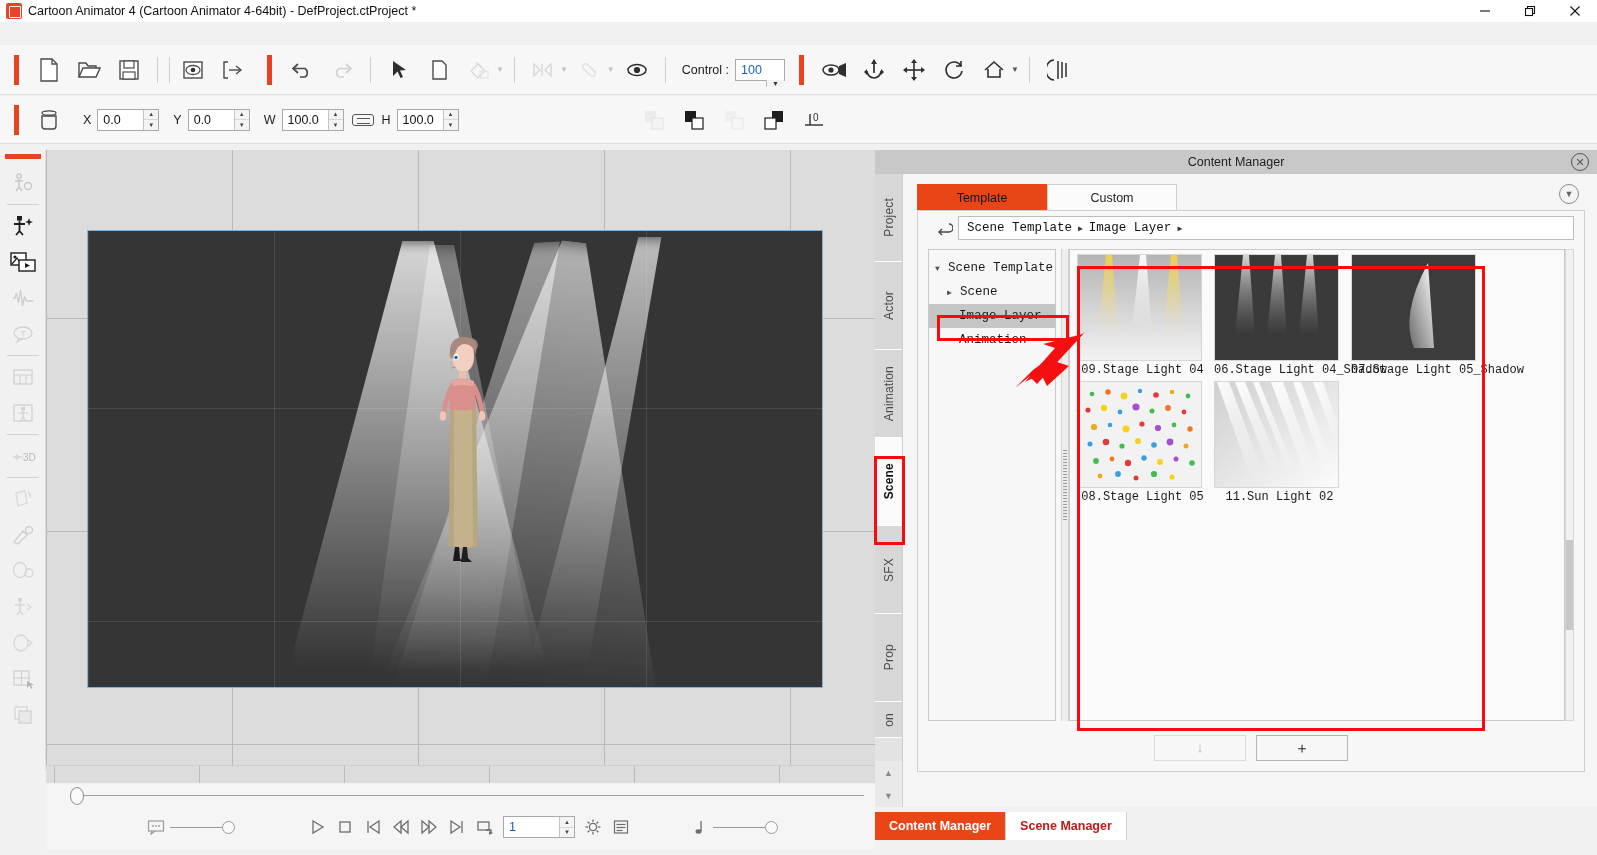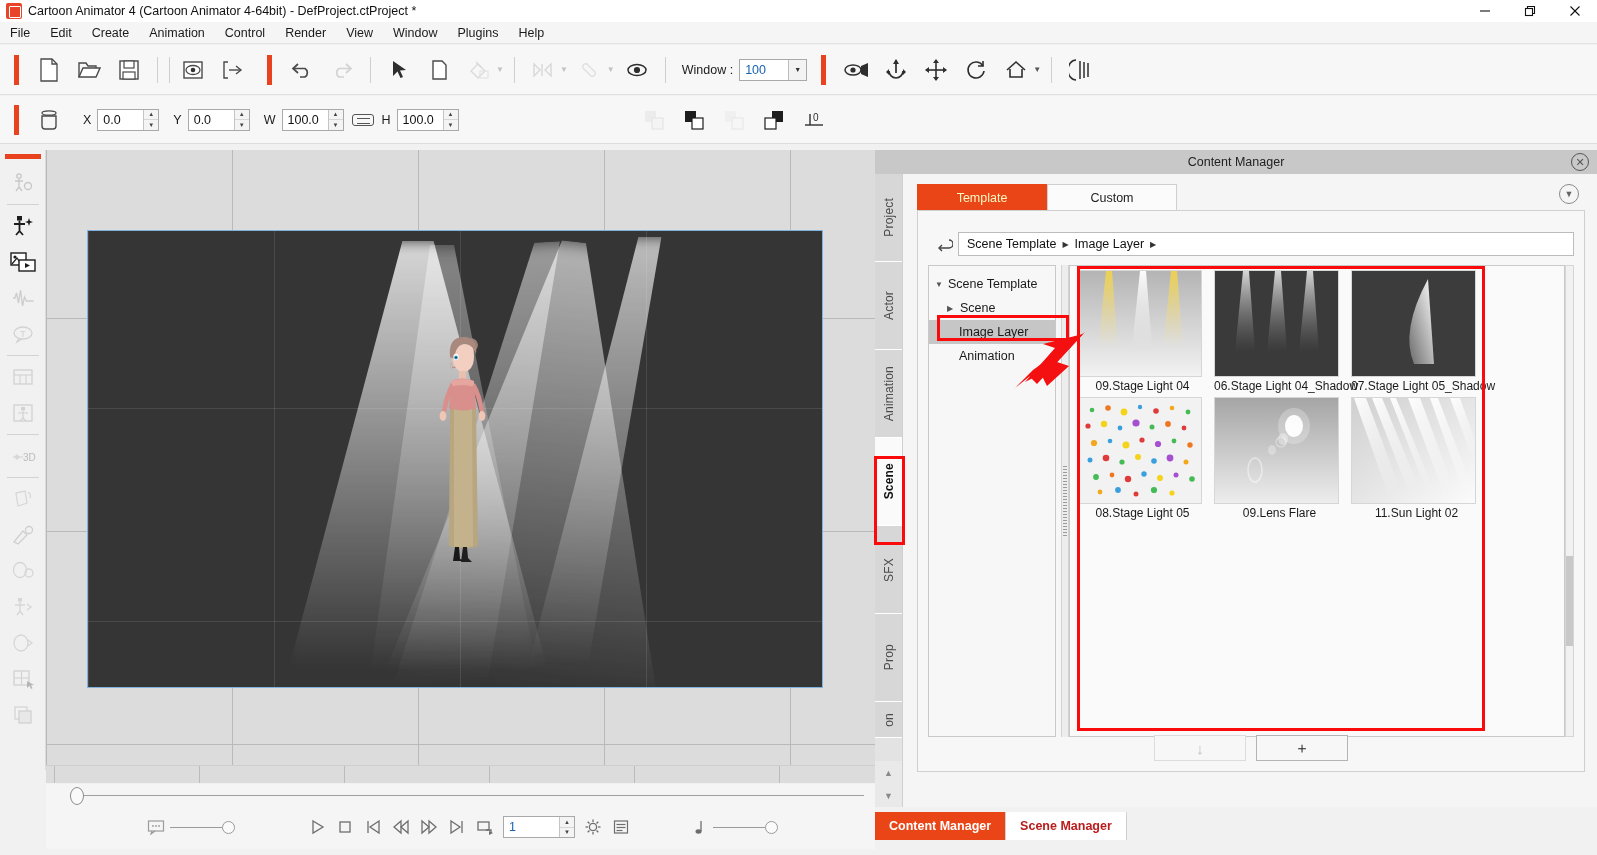--- a/index.html
+++ b/index.html
@@ -45,21 +45,21 @@
   }
   .redbar { width:5px; height:30px; background:#e8421f; margin:0 10px 0 14px; flex:none; }
   .tbtn { width:34px; height:34px; display:flex; align-items:center; justify-content:center;
      margin:0 3px; flex:none; }
   .tsep { width:1px; height:26px; background:#cfcfcf; margin:0 8px; flex:none;}
   .tsep2 { width:1px; height:26px; background:#cfcfcf; margin:0 3px; flex:none;}
   .caret { font-size:8px; color:#555; margin-left:-3px; margin-right:2px; }
   .caret.dim { color:#c2c2c2; }
 
   .opacity-label { font-size:12.5px; color:#1b1b1b; margin:0 6px 0 8px; white-space:nowrap;}
-  .opacity-box { display:flex; align-items:flex-end; height:22px; border:1px solid #a9a9a9; background:#fff; }
+  .opacity-box { display:flex; align-items:flex-end; height:22px; border:1px solid #a9a9a9; background:#fff;flex-direction:column; }
   .opacity-val { width:48px; padding-left:5px; font-size:12.5px; color:#1663b5; line-height:20px;}
   .opacity-drop { width:18px; height:20px; border-left:1px solid #bcbcbc; background:#f3f3f3;
       display:flex; align-items:center; justify-content:center; font-size:7px; color:#333;}
 
   
   .numlabel { font-size:12.5px; color:#1b1b1b; margin:0 6px 0 14px; }
   .spin { display:flex; height:22px; border:1px solid #a9a9a9; background:#fff; width:62px;}
   .spin .v { flex:1; padding-left:5px; font-size:12.5px; line-height:20px; color:#111; }
   .spin .arrows { width:15px; border-left:1px solid #c4c4c4; display:flex; flex-direction:column; }
   .spin .arrows div { flex:1; display:flex; align-items:center; justify-content:center;
@@ -174,27 +174,27 @@
   .vtab.active { background:#fafafa; }
   .vtab.active span { color:#111; font-weight:bold; }
   .vtab-scroll { margin-top:auto; height:46px; display:flex; flex-direction:column;
      align-items:center; justify-content:space-around; background:#e9e9e9;}
   .vtab-scroll div { font-size:9px; color:#8a8a8a; }
 
   .cm-main { flex:1; background:#f5f5f5; position:relative; padding:8px 12px 0 14px; }
   .tabs { display:flex; align-items:flex-end; height:28px; position:relative; }
   .tab { height:26px; min-width:130px; display:flex; align-items:center; justify-content:center;
      font-size:12.5px; border:1px solid #cfcfcf; border-bottom:none; background:#fbfbfb; color:#222;}
-  .tab.active { background:#ea4516; color:#fef9c3; border-color:#ea4516; }
+  .tab.active { background:#ea4516; color:#0f172a; border-color:#ea4516; }
   .tab-chevron { position:absolute; right:6px; top:2px; width:20px; height:20px;
      border:1.3px solid #8a8a8a; border-radius:50%; display:flex; align-items:center;
      justify-content:center; font-size:9px; color:#666; }
 
-  .cm-panel { border:1px solid #cfcfcf; background:#f7f7f7; height:562px; padding:20px 10px 0 10px;
-     position:relative;}
+  .cm-panel { border:1px solid #cfcfcf; background:#f7f7f7; height:562px; padding:4px 10px 0 10px;
+     position:relative;font-family:Liberation Mono, monospace;}
   .breadcrumb-row { display:flex; align-items:center; height:26px; }
   .back-btn { width:30px; height:22px; display:flex; align-items:center; justify-content:center; }
   .breadcrumb { flex:1; height:24px; border:1px solid #bcbcbc; background:#fff;
      display:flex; align-items:center; padding-left:8px; font-size:12.5px; color:#111; }
   .bc-sep { font-size:8px; margin:0 6px; color:#333; }
 
   .browse { display:flex; margin-top:8px; height:472px; }
   .tree { width:128px; border:1px solid #c9c9c9; background:#f7f7f7; padding:6px 0 0 0;
      position:relative;}
   .tree-row { height:24px; display:flex; align-items:center; font-size:12.5px; color:#1a1a1a;
@@ -260,32 +260,20 @@
       </div>
       <div class="win-btn">
         <svg width="12" height="12" viewBox="0 0 12 12">
           <line x1="1.5" y1="1.5" x2="10.5" y2="10.5" stroke="#111" stroke-width="1.1"></line>
           <line x1="10.5" y1="1.5" x2="1.5" y2="10.5" stroke="#111" stroke-width="1.1"></line>
         </svg>
       </div>
     </div>
   </div>
 
-  <div class="menubar">
-    <div class="menu-item">File</div>
-    <div class="menu-item">Edit</div>
-    <div class="menu-item">Create</div>
-    <div class="menu-item">Animation</div>
-    <div class="menu-item">Control</div>
-    <div class="menu-item">Render</div>
-    <div class="menu-item">View</div>
-    <div class="menu-item">Window</div>
-    <div class="menu-item">Plugins</div>
-    <div class="menu-item">Help</div>
-  </div>
 
   <div class="toolbar1">
     <div class="redbar"></div>
 
     <div class="tbtn">
       <svg width="22" height="24" viewBox="0 0 22 24">
           <path d="M3 1 H14 L19 6 V23 H3 Z" fill="#fff" stroke="#4a4a4a" stroke-width="1.3"></path>
           <path d="M14 1 V6 H19" fill="none" stroke="#4a4a4a" stroke-width="1.3"></path>
         </svg>
     </div>
@@ -372,21 +360,21 @@
     </div>
     <span class="caret dim">▼</span>
     <div class="tbtn">
       <svg width="26" height="20" viewBox="0 0 26 20">
           <ellipse cx="13" cy="10" rx="9" ry="5.6" fill="none" stroke="#2e2e2e" stroke-width="1.5"></ellipse>
           <circle cx="13" cy="10" r="3.1" fill="#2e2e2e"></circle>
         </svg>
     </div>
     <div class="tsep"></div>
 
-    <div class="opacity-label">Window :</div>
+    <div class="opacity-label">Control :</div>
     <div class="opacity-box">
       <div class="opacity-val">100</div>
       <div class="opacity-drop">▼</div>
     </div>
 
     <div class="redbar"></div>
 
     <div class="tbtn">
       <svg width="28" height="22" viewBox="0 0 28 22">
           <ellipse cx="11" cy="11" rx="8" ry="5" fill="none" stroke="#2e2e2e" stroke-width="1.5"></ellipse>
@@ -974,33 +962,20 @@
                           <circle cx="40" cy="92" r="2.9" fill="#3aa0dd"></circle>
                           <circle cx="58" cy="96" r="2.5" fill="#e03b3b"></circle>
                           <circle cx="76" cy="92" r="3.1" fill="#44bb55"></circle>
                           <circle cx="94" cy="95" r="2.6" fill="#f5d31a"></circle>
                       </g>
                     </svg>
                   </div>
                   <div class="alabel">08.Stage Light 05</div>
                 </div>
 
-                <div class="asset">
-                  <div class="thumb" style="background:linear-gradient(to bottom,#a5a5a5,#ededed)">
-                    <svg width="125" height="107" viewBox="0 0 125 107" style="position:absolute;left:0;top:0">
-                      <ellipse cx="79" cy="28" rx="9" ry="11" fill="#ffffff" opacity=".95"></ellipse>
-                      <ellipse cx="79" cy="28" rx="16" ry="18" fill="#ffffff" opacity=".25"></ellipse>
-                      <ellipse cx="68" cy="41" rx="5" ry="6" fill="#fff" opacity=".35"></ellipse>
-                      <ellipse cx="57" cy="52" rx="4" ry="5" fill="#fff" opacity=".3"></ellipse>
-                      <ellipse cx="40" cy="72" rx="7" ry="12" fill="none" stroke="#fff" stroke-width="1.6" opacity=".45"></ellipse>
-                      <ellipse cx="66" cy="44" rx="5" ry="5" fill="none" stroke="#fff" stroke-width="1.2" opacity=".4"></ellipse>
-                    </svg>
-                  </div>
-                  <div class="alabel">09.Lens Flare</div>
-                </div>
 
 
                 <div class="asset">
                   <div class="thumb" style="background:linear-gradient(to bottom right,#cfcfcf,#fbfbfb)">
                     <svg width="125" height="107" viewBox="0 0 125 107" style="position:absolute;left:0;top:0">
                       <defs>
                           <linearGradient id="dr" x1="0" y1="0" x2="0.6" y2="1">
                             <stop offset="0" stop-color="#fff" stop-opacity=".95"></stop>
                             <stop offset="1" stop-color="#fff" stop-opacity="0"></stop>
                           </linearGradient>

